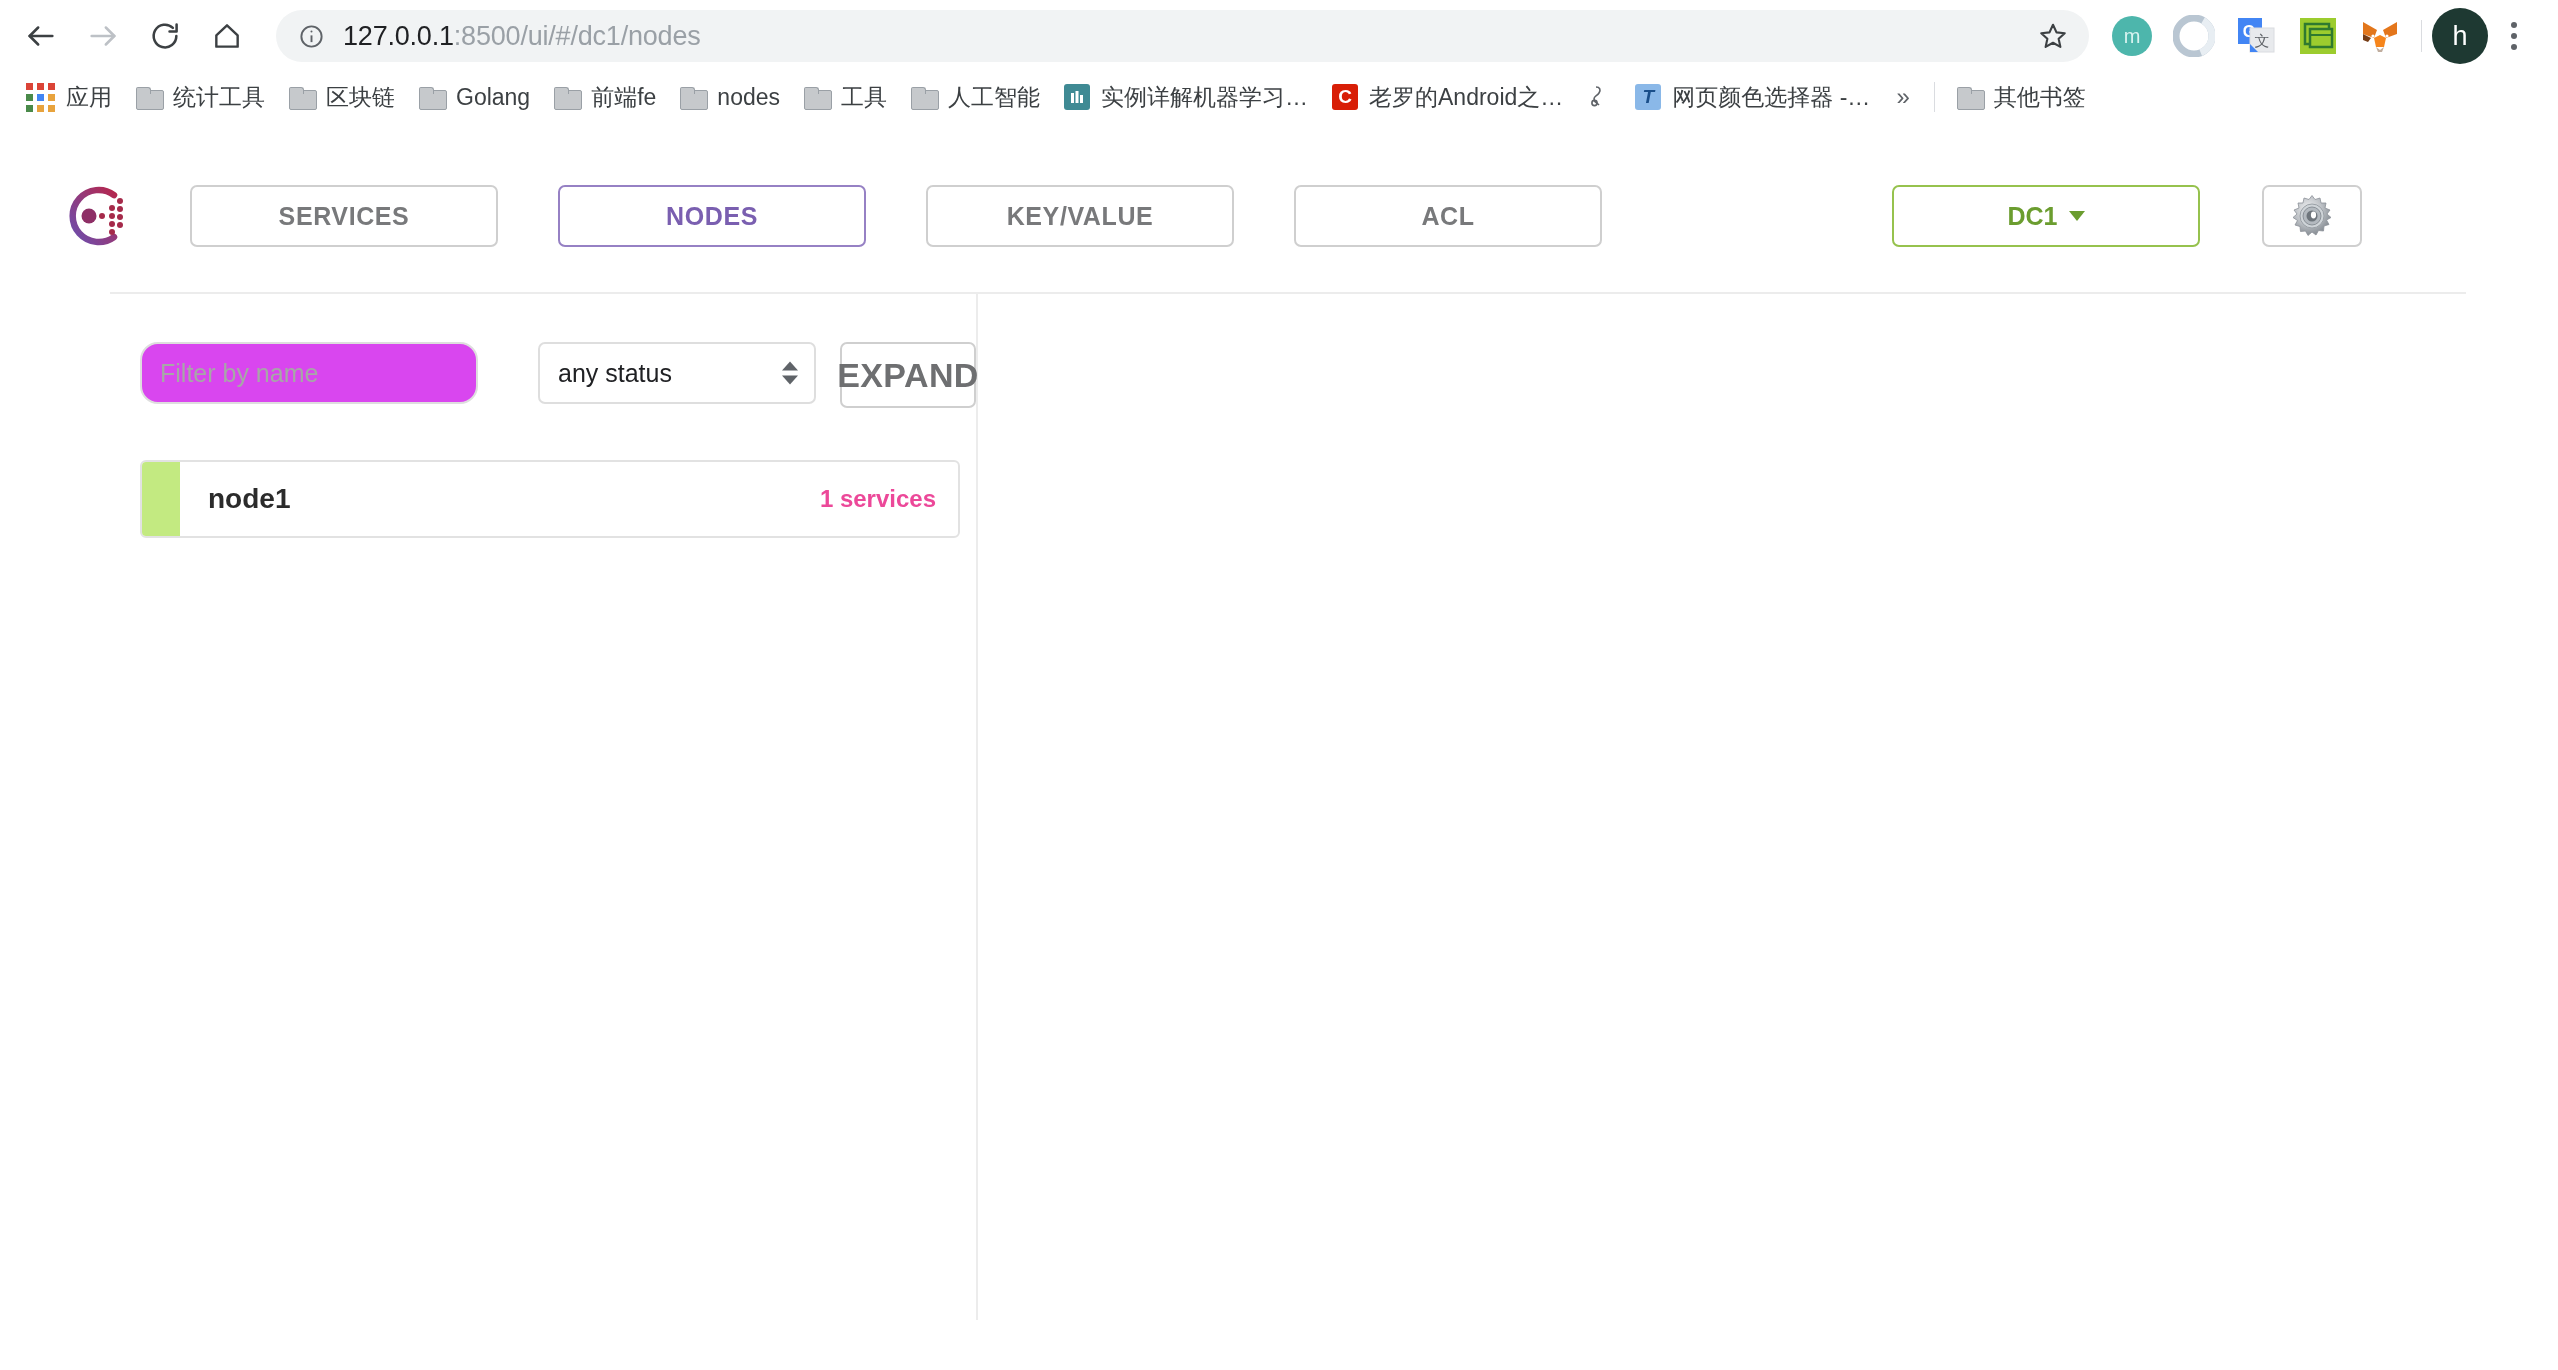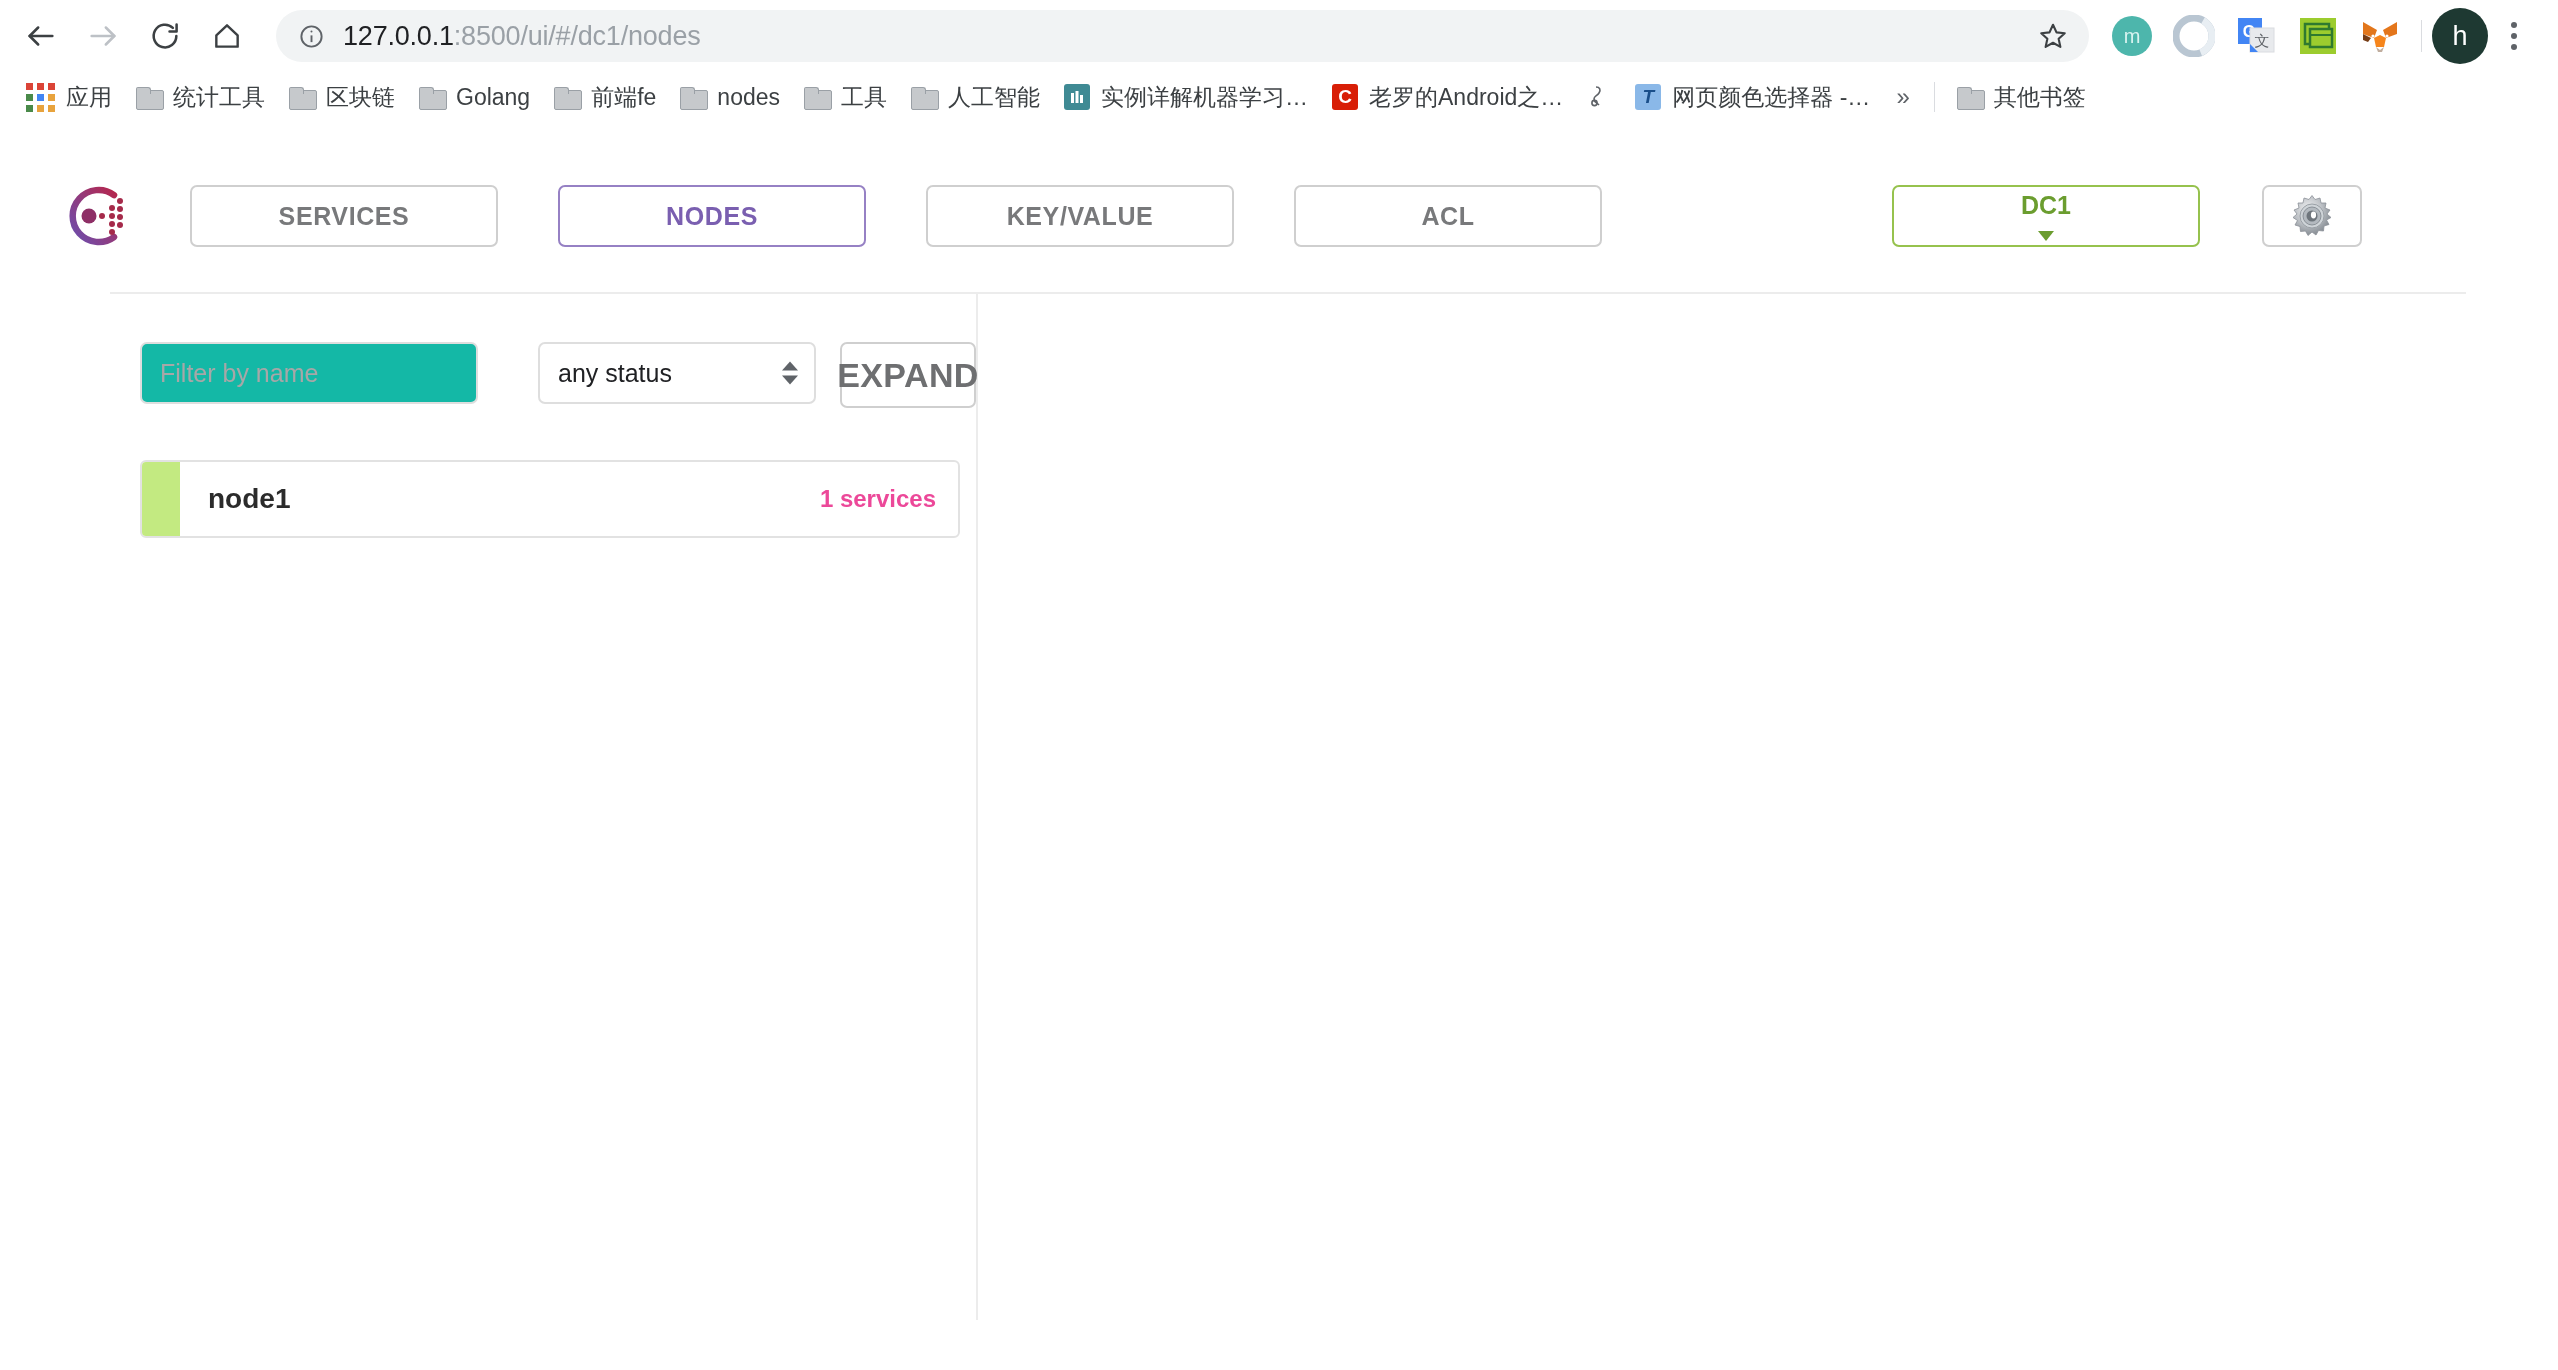--- a/index.html
+++ b/index.html
@@ -159,21 +159,21 @@
     display: flex; align-items: center; gap: 62px;
     padding-right: 196px;
     flex: 0 0 auto;
   }
   .dc-btn {
     width: 308px; height: 62px;
     border: 2px solid #96c24e;
     border-radius: 7px; background: #fff;
     display: flex; align-items: center; justify-content: center;
     gap: 11px;
-    font-size: 25px; font-weight: bold; color: #6b9d2f; flex-direction: column;
+    font-size: 25px; font-weight: bold; color: #6b9d2f;
   }
   .caret {
     width: 0; height: 0;
     border-left: 8px solid transparent;
     border-right: 8px solid transparent;
     border-top: 10px solid #6b9d2f;
     display: block;
   }
   .gear-btn {
     width: 100px; height: 62px;
@@ -191,22 +191,22 @@
   .left-pane {
     width: 978px; flex: 0 0 auto;
     border-right: 2px solid #ececec;
     padding: 48px 0 0 140px;
   }
   .right-pane { flex: 1 1 auto; }
 
   .filters { display: flex; align-items: flex-start; gap: 0; }
   .filter-input {
     width: 338px; height: 62px;
-    border: 2px solid #dedede; border-radius: 7px;
-    background: #14b8a6;
+    border: 2px solid #dedede; border-radius: 18px;
+    background: #d946ef;
     font-size: 25px; color: #222;
     padding: 0 18px;
     font-family: "Liberation Sans", sans-serif;
   }
   .filter-input::placeholder { color: #a7a7a7; }
 
   .status-select {
     position: relative;
     width: 338px; height: 62px;
     margin-left: 60px;

